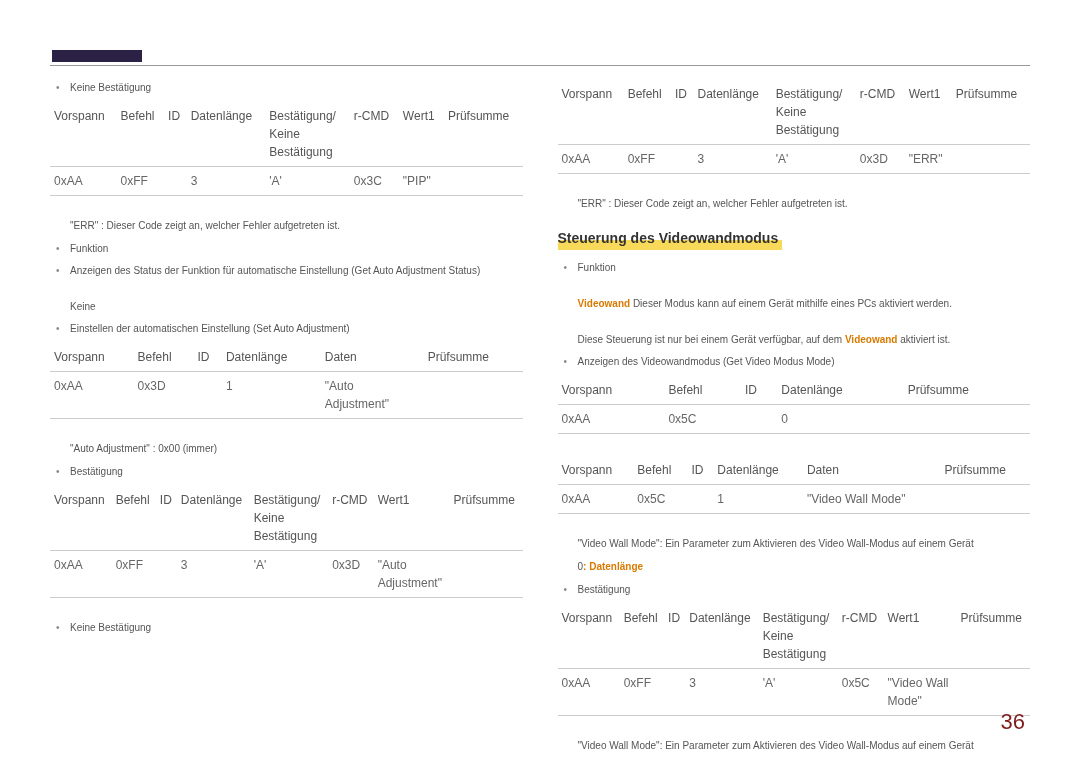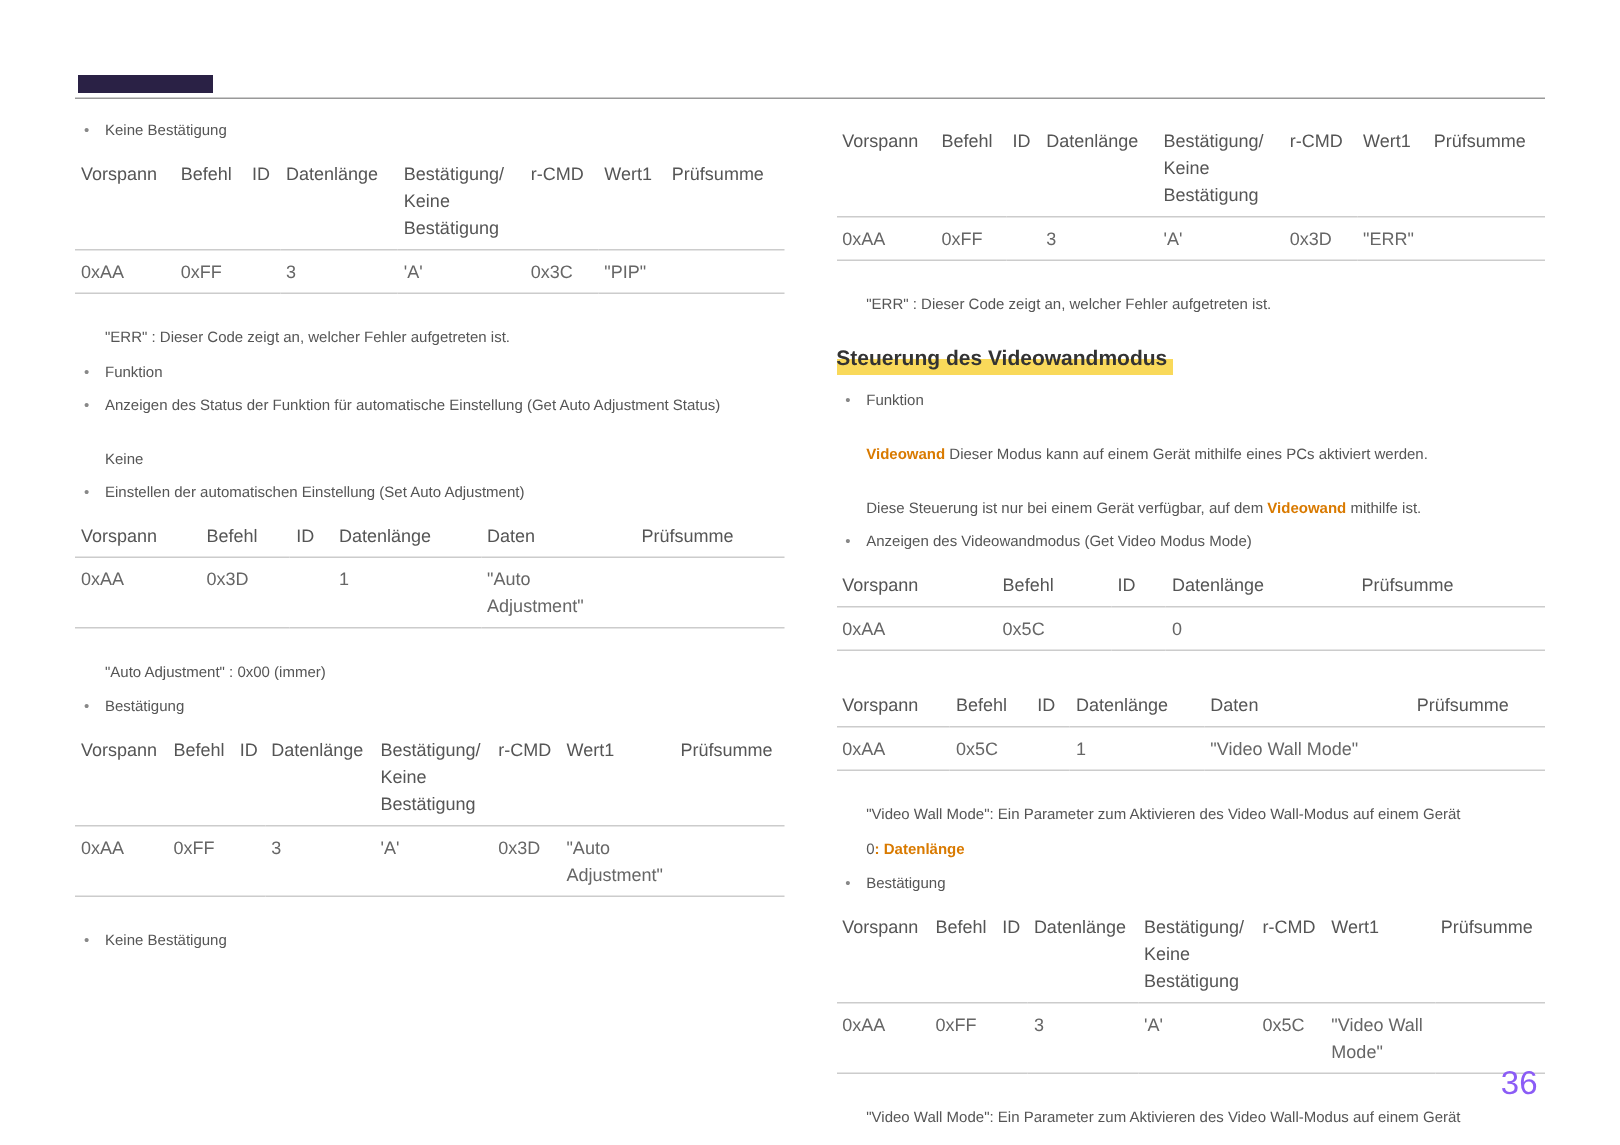--- a/index.html
+++ b/index.html
@@ -31,21 +31,21 @@
   ul.bul { list-style: none; padding-left: 20px; margin-bottom: 6px;}
   ul.bul > li { position: relative; margin-bottom: 6px; line-height: 1.6;}
   ul.bul > li::before { content: "•"; position: absolute; left: -14px; color: #888;}
   ul.sub { list-style: none; padding-left: 0;}
   ul.sub > li { margin-top: 20px; }
   p.plain { padding-left: 20px; margin-bottom: 8px; margin-top: 4px;}
   table { width: 100%; border-collapse: collapse; margin-bottom: 22px; font-size: 12px; color: #666;}
   table th, table td { text-align: left; padding: 5px 4px; border-bottom: 1px solid #ccc; font-weight: normal; vertical-align: top;}
   table th { color: #555; }
   .orange { color: #d97a00; font-weight: bold; }
-  .page-num { position: absolute; right: 55px; bottom: 25px; font-size: 22px; color: #8b5cf6; }
+  .page-num { position: absolute; right: 55px; bottom: 25px; font-size: 22px; color: #7f1d1d; }
   .tight { margin-bottom: 4px; }
 </style>
 </head>
 <body>
 
 <div class="brand-rect"></div>
 <div class="header-bar"></div>
 
 <div class="cols">
 
@@ -198,21 +198,21 @@
 
     <p class="plain">"ERR" : Dieser Code zeigt an, welcher Fehler aufgetreten ist.</p>
 
     <h2 class="section">Steuerung des Videowandmodus</h2>
 
     <ul class="bul">
       <li>
         <span>Funktion</span>
         <ul class="sub">
           <li><span class="orange">Videowand</span><span> Dieser Modus kann auf einem Gerät mithilfe eines PCs aktiviert werden.</span></li>
-          <li><span>Diese Steuerung ist nur bei einem Gerät verfügbar, auf dem </span><span class="orange">Videowand</span><span> mithilfe ist.</span></li>
+          <li><span>Diese Steuerung ist nur bei einem Gerät verfügbar, auf dem </span><span class="orange">Videowand</span><span> aktiviert ist.</span></li>
         </ul>
       </li>
       <li>Anzeigen des Videowandmodus (Get Video Modus Mode)</li>
     </ul>
 
     <table>
       <thead>
           <tr id="rt2h">
             <th style="white-space: pre-line;">Vorspann</th>
             <th style="white-space: pre-line;">Befehl</th>

